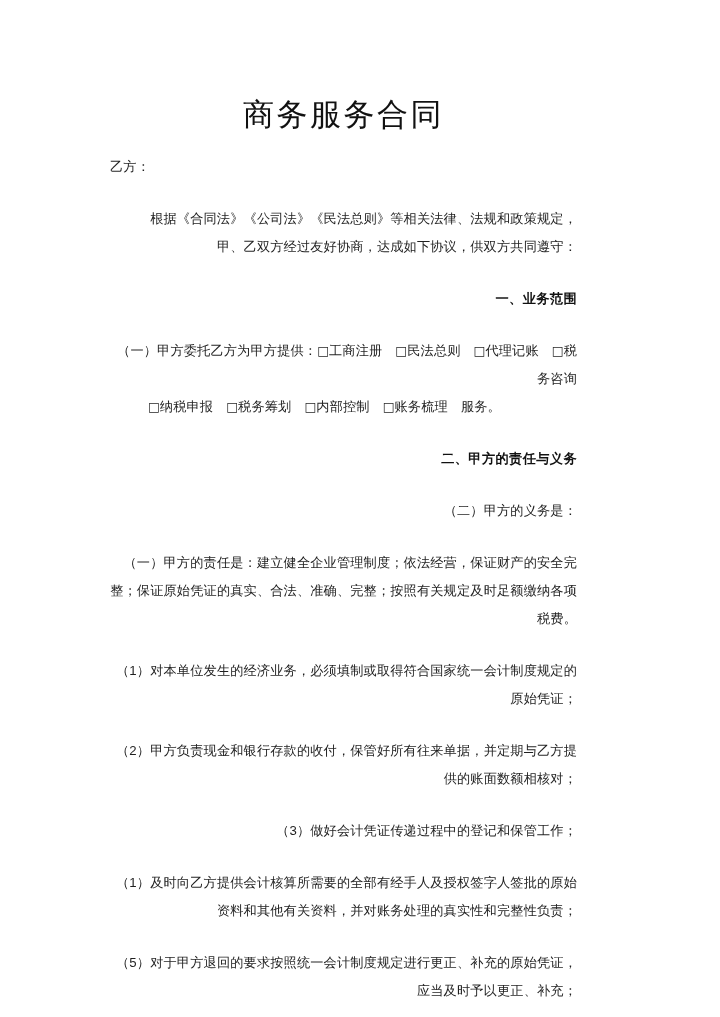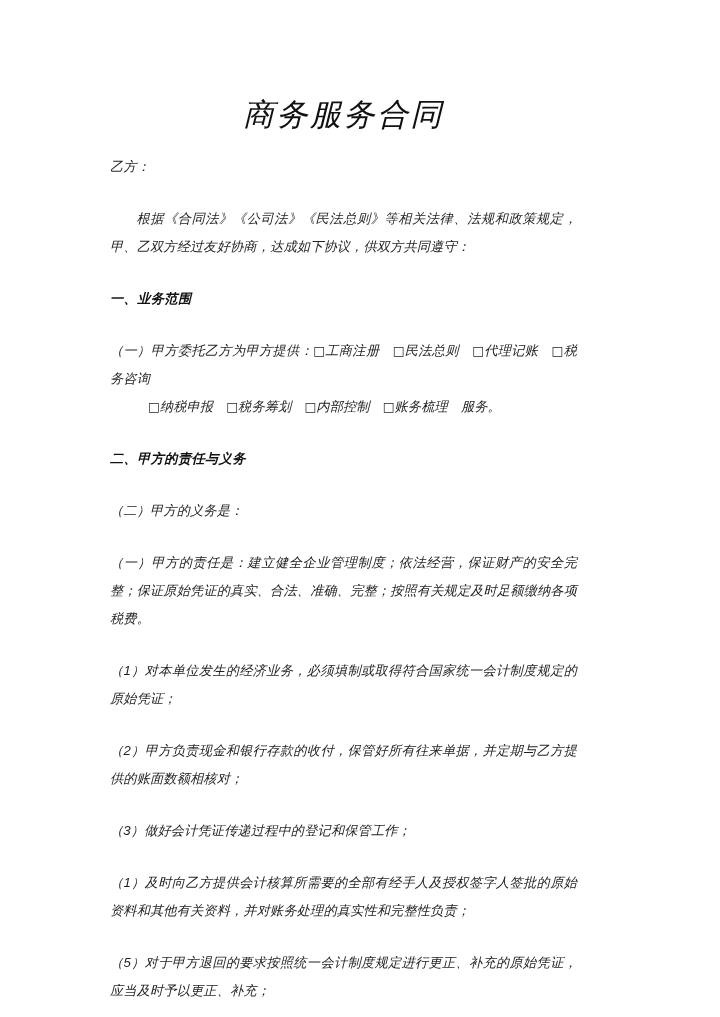--- a/index.html
+++ b/index.html
@@ -19,21 +19,20 @@
 
   .page {
     position: absolute;
     left: 0;
     top: 0;
     width: 684px;
     height: 1017px;
     background: #ffffff;
     box-sizing: border-box;
     padding: 0 107px 0 110px;
-    font-style: italic;
   }
 
   .doc-title {
     margin: 0;
     padding-top: 96px;
     text-align: center;
     font-family: "Liberation Serif", "DejaVu Serif", serif;
     font-size: 31px;
     font-weight: 400;
     letter-spacing: 2.5px;
@@ -57,21 +56,21 @@
     font-size: 13.2px;
     line-height: 28px;
     font-weight: 700;
     color: #111111;
     letter-spacing: 0.4px;
   }
 
   
   .sp-party-first { margin-top: 29px; }
   .sp-party       { margin-top: 18px; }
-  .sp-block       { margin-top: 24px; }
+  .sp-block       { margin-top: 24px; text-align: right; }
   .sp-tight       { margin-top: 0; }
 
   .indent2 { text-indent: 2em; }
 
   .checkline-2 {
     padding-left: 38px;
   }
 
   .cb {
     font-family: "DejaVu Sans", sans-serif;

